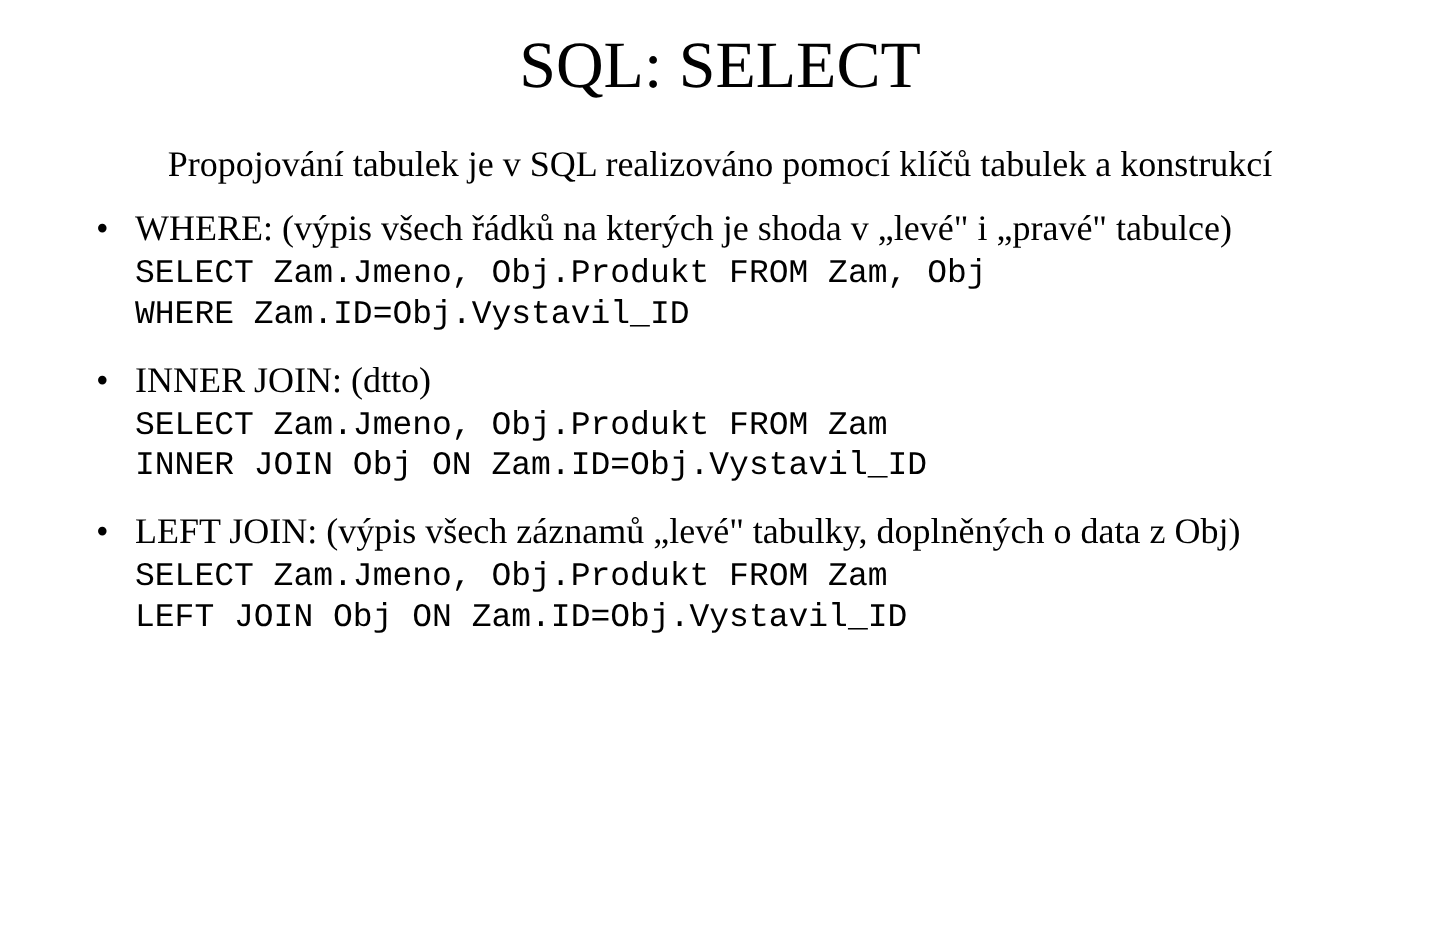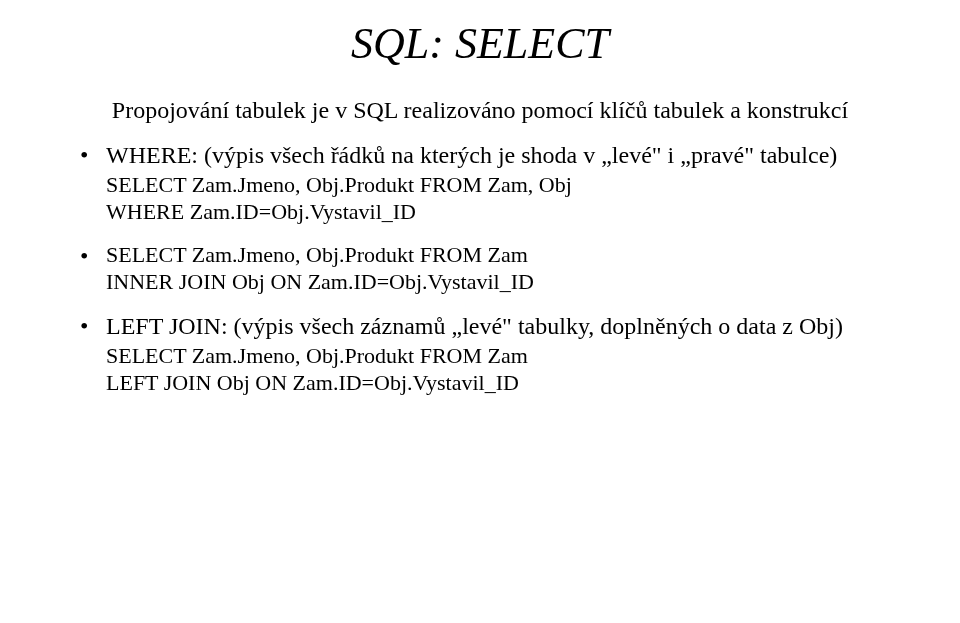--- a/index.html
+++ b/index.html
@@ -16,73 +16,73 @@
     height: 623px;
     padding: 18px 60px 20px 60px;
     font-family: "Times New Roman", Times, serif;
     color: #000000;
   }
   .title {
     font-size: 44px;
     text-align: center;
     margin: 0 0 26px 0;
     font-weight: normal;
-    font-style: italic;
   }
   .intro {
     font-size: 24px;
     margin: 0 0 14px 0;
     line-height: 1.25;
     text-align: center;
   }
   ul.items {
     list-style: none;
     padding: 0 0 0 30px;
-    margin: 16px;
+    margin: 0;
   }
   ul.items > li {
     position: relative;
     padding-left: 0;
     margin-bottom: 16px;
     font-size: 24px;
     line-height: 1.22;
   }
   ul.items > li::before {
     content: "•";
     position: absolute;
     left: -26px;
     top: 0;
     font-size: 24px;
   }
   .desc {
     display: block;
   }
   .code {
     display: block;
-    font-family: Liberation Serif, serif;
+    font-family: Liberation Mono, monospace;
     font-size: 22px;
     line-height: 1.22;
     white-space: pre;
     margin-top: 2px;
   }
 </style>
 </head>
 <body>
 
 <div class="page">
   <h1 class="title">SQL: SELECT</h1>
   <p class="intro">Propojování tabulek je v SQL realizováno pomocí klíčů tabulek a konstrukcí</p>
 
   <ul class="items">
     <li>
       <span class="desc">WHERE: (výpis všech řádků na kterých je shoda v „levé" i „pravé" tabulce)</span>
       <span class="code">SELECT Zam.Jmeno, Obj.Produkt FROM Zam, Obj
 WHERE Zam.ID=Obj.Vystavil_ID</span>
     </li>
     <li>
+      <span class="desc">INNER JOIN: (dtto)</span>
       <span class="code">SELECT Zam.Jmeno, Obj.Produkt FROM Zam
 INNER JOIN Obj ON Zam.ID=Obj.Vystavil_ID</span>
     </li>
     <li>
       <span class="desc">LEFT JOIN: (výpis všech záznamů „levé" tabulky, doplněných o data z Obj)</span>
       <span class="code">SELECT Zam.Jmeno, Obj.Produkt FROM Zam
 LEFT JOIN Obj ON Zam.ID=Obj.Vystavil_ID</span>
     </li>
   </ul>
 </div>

